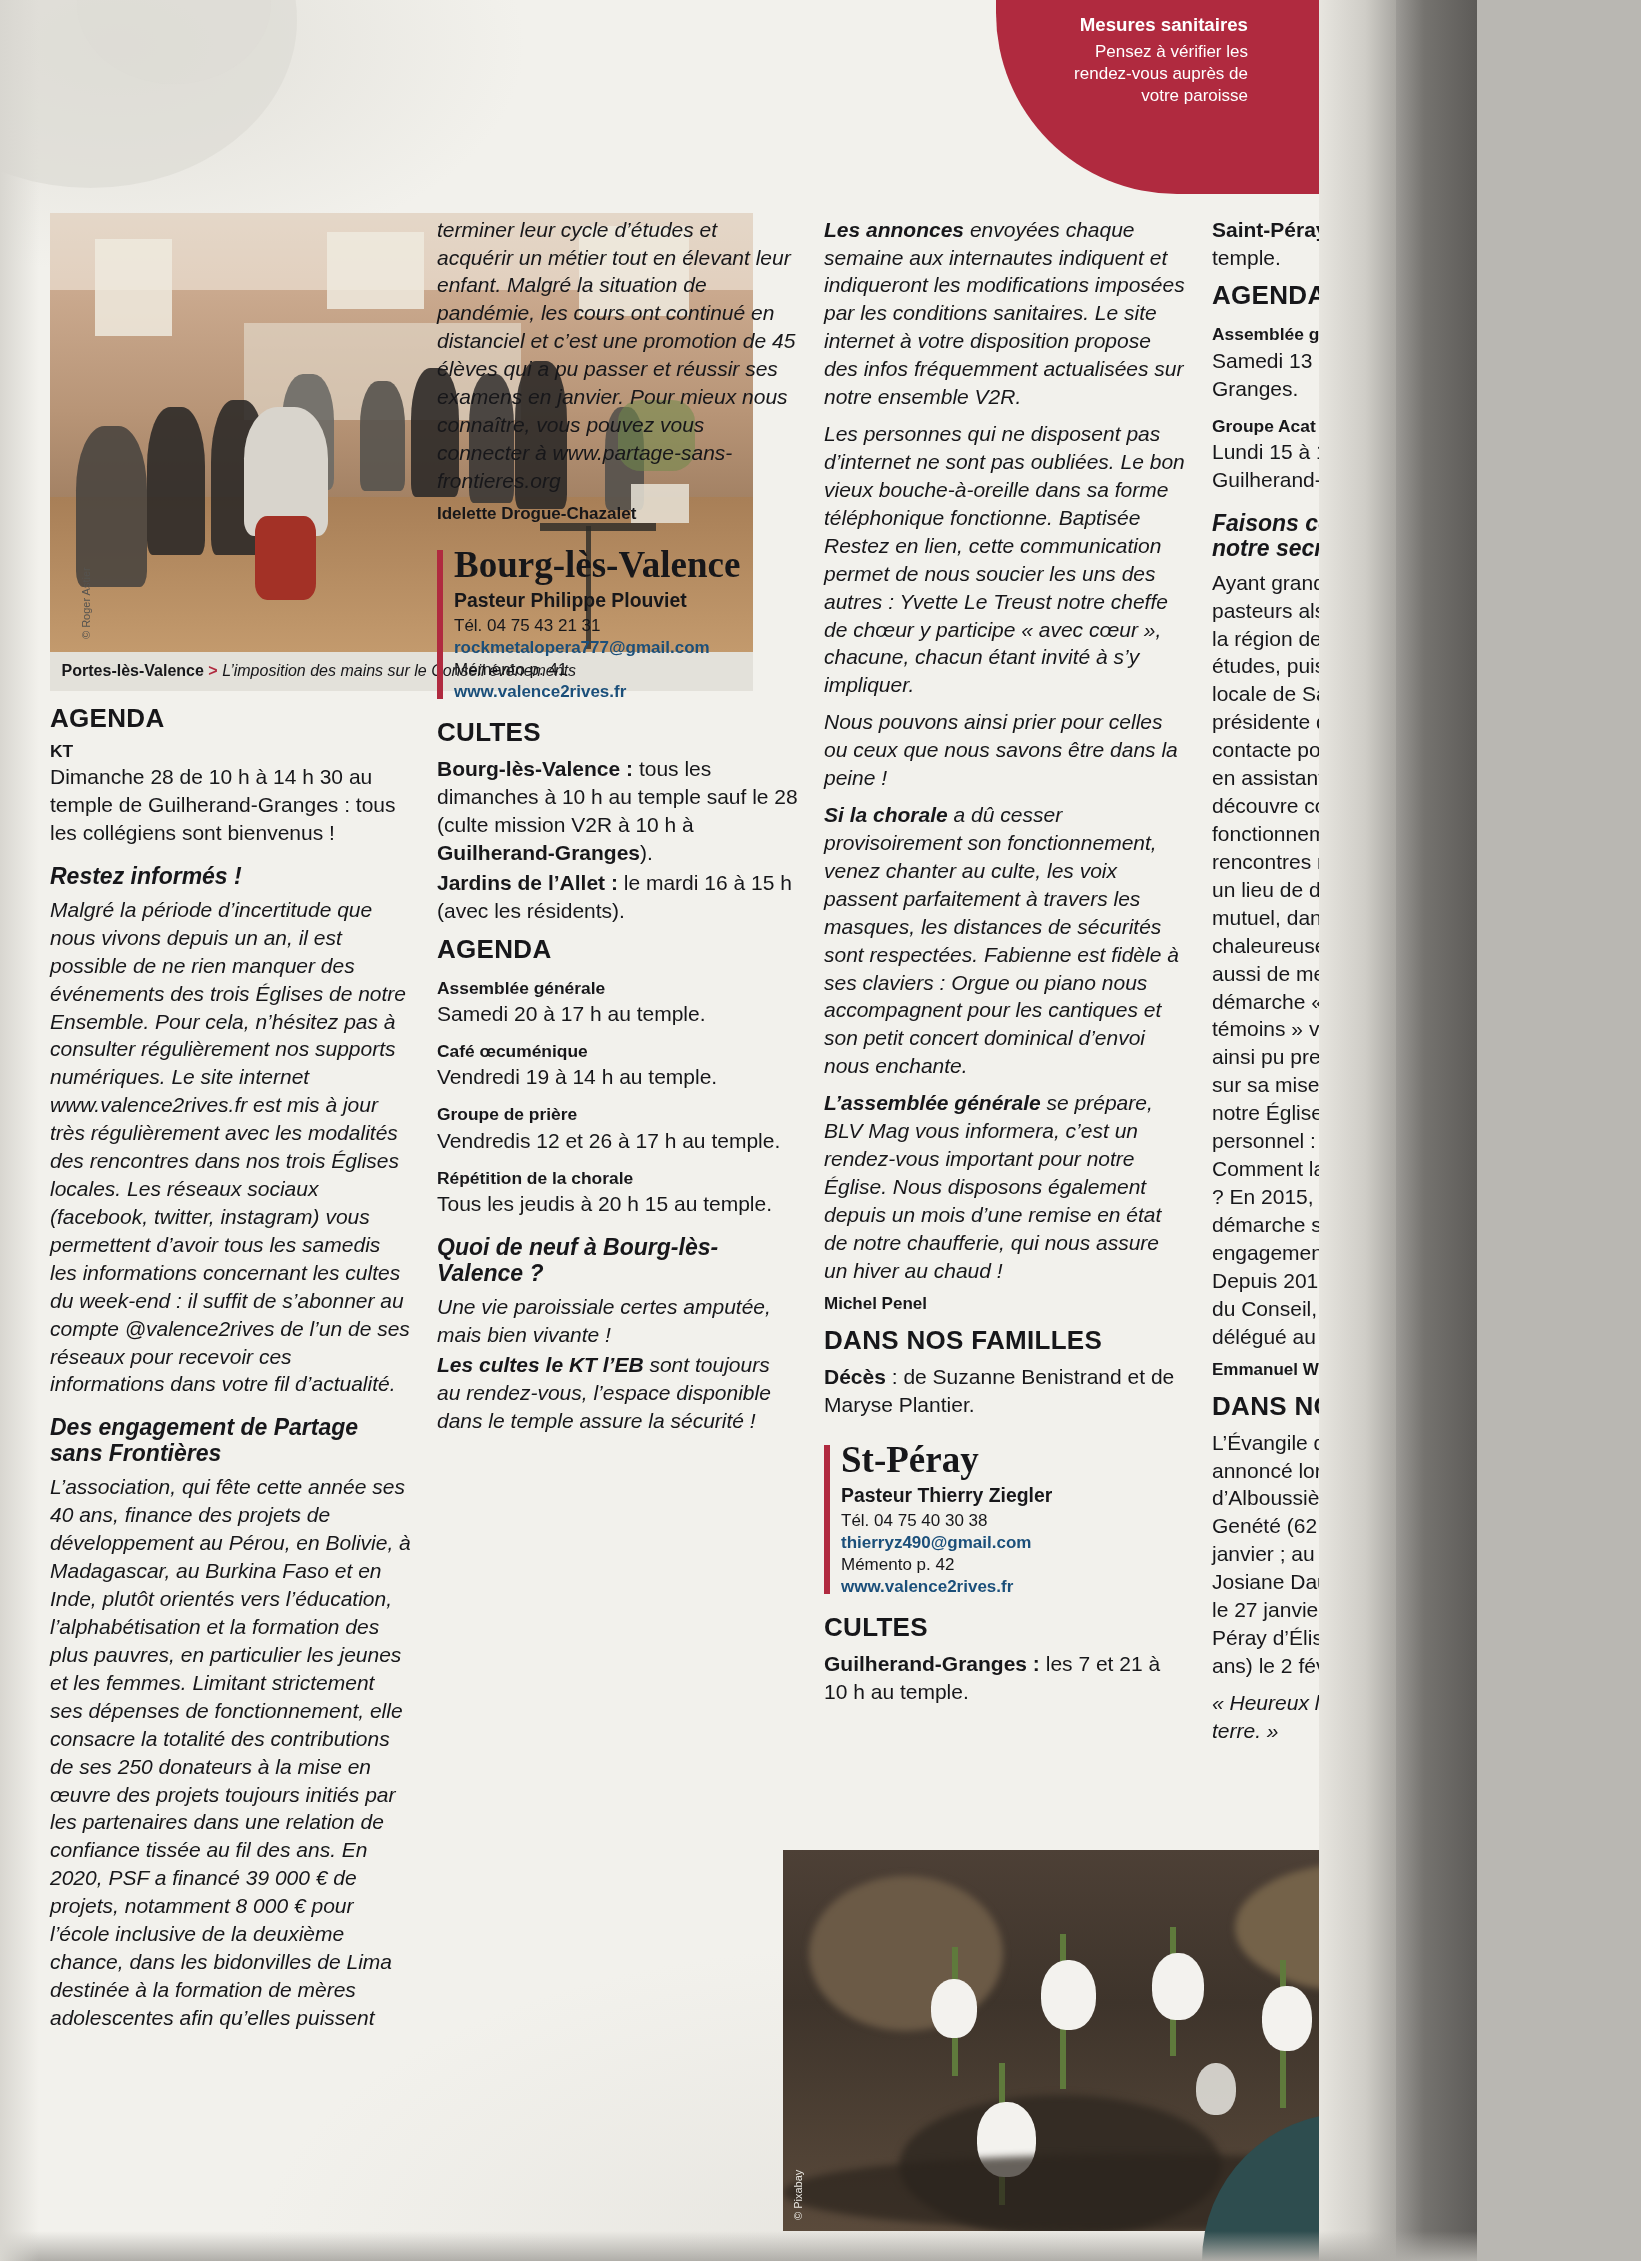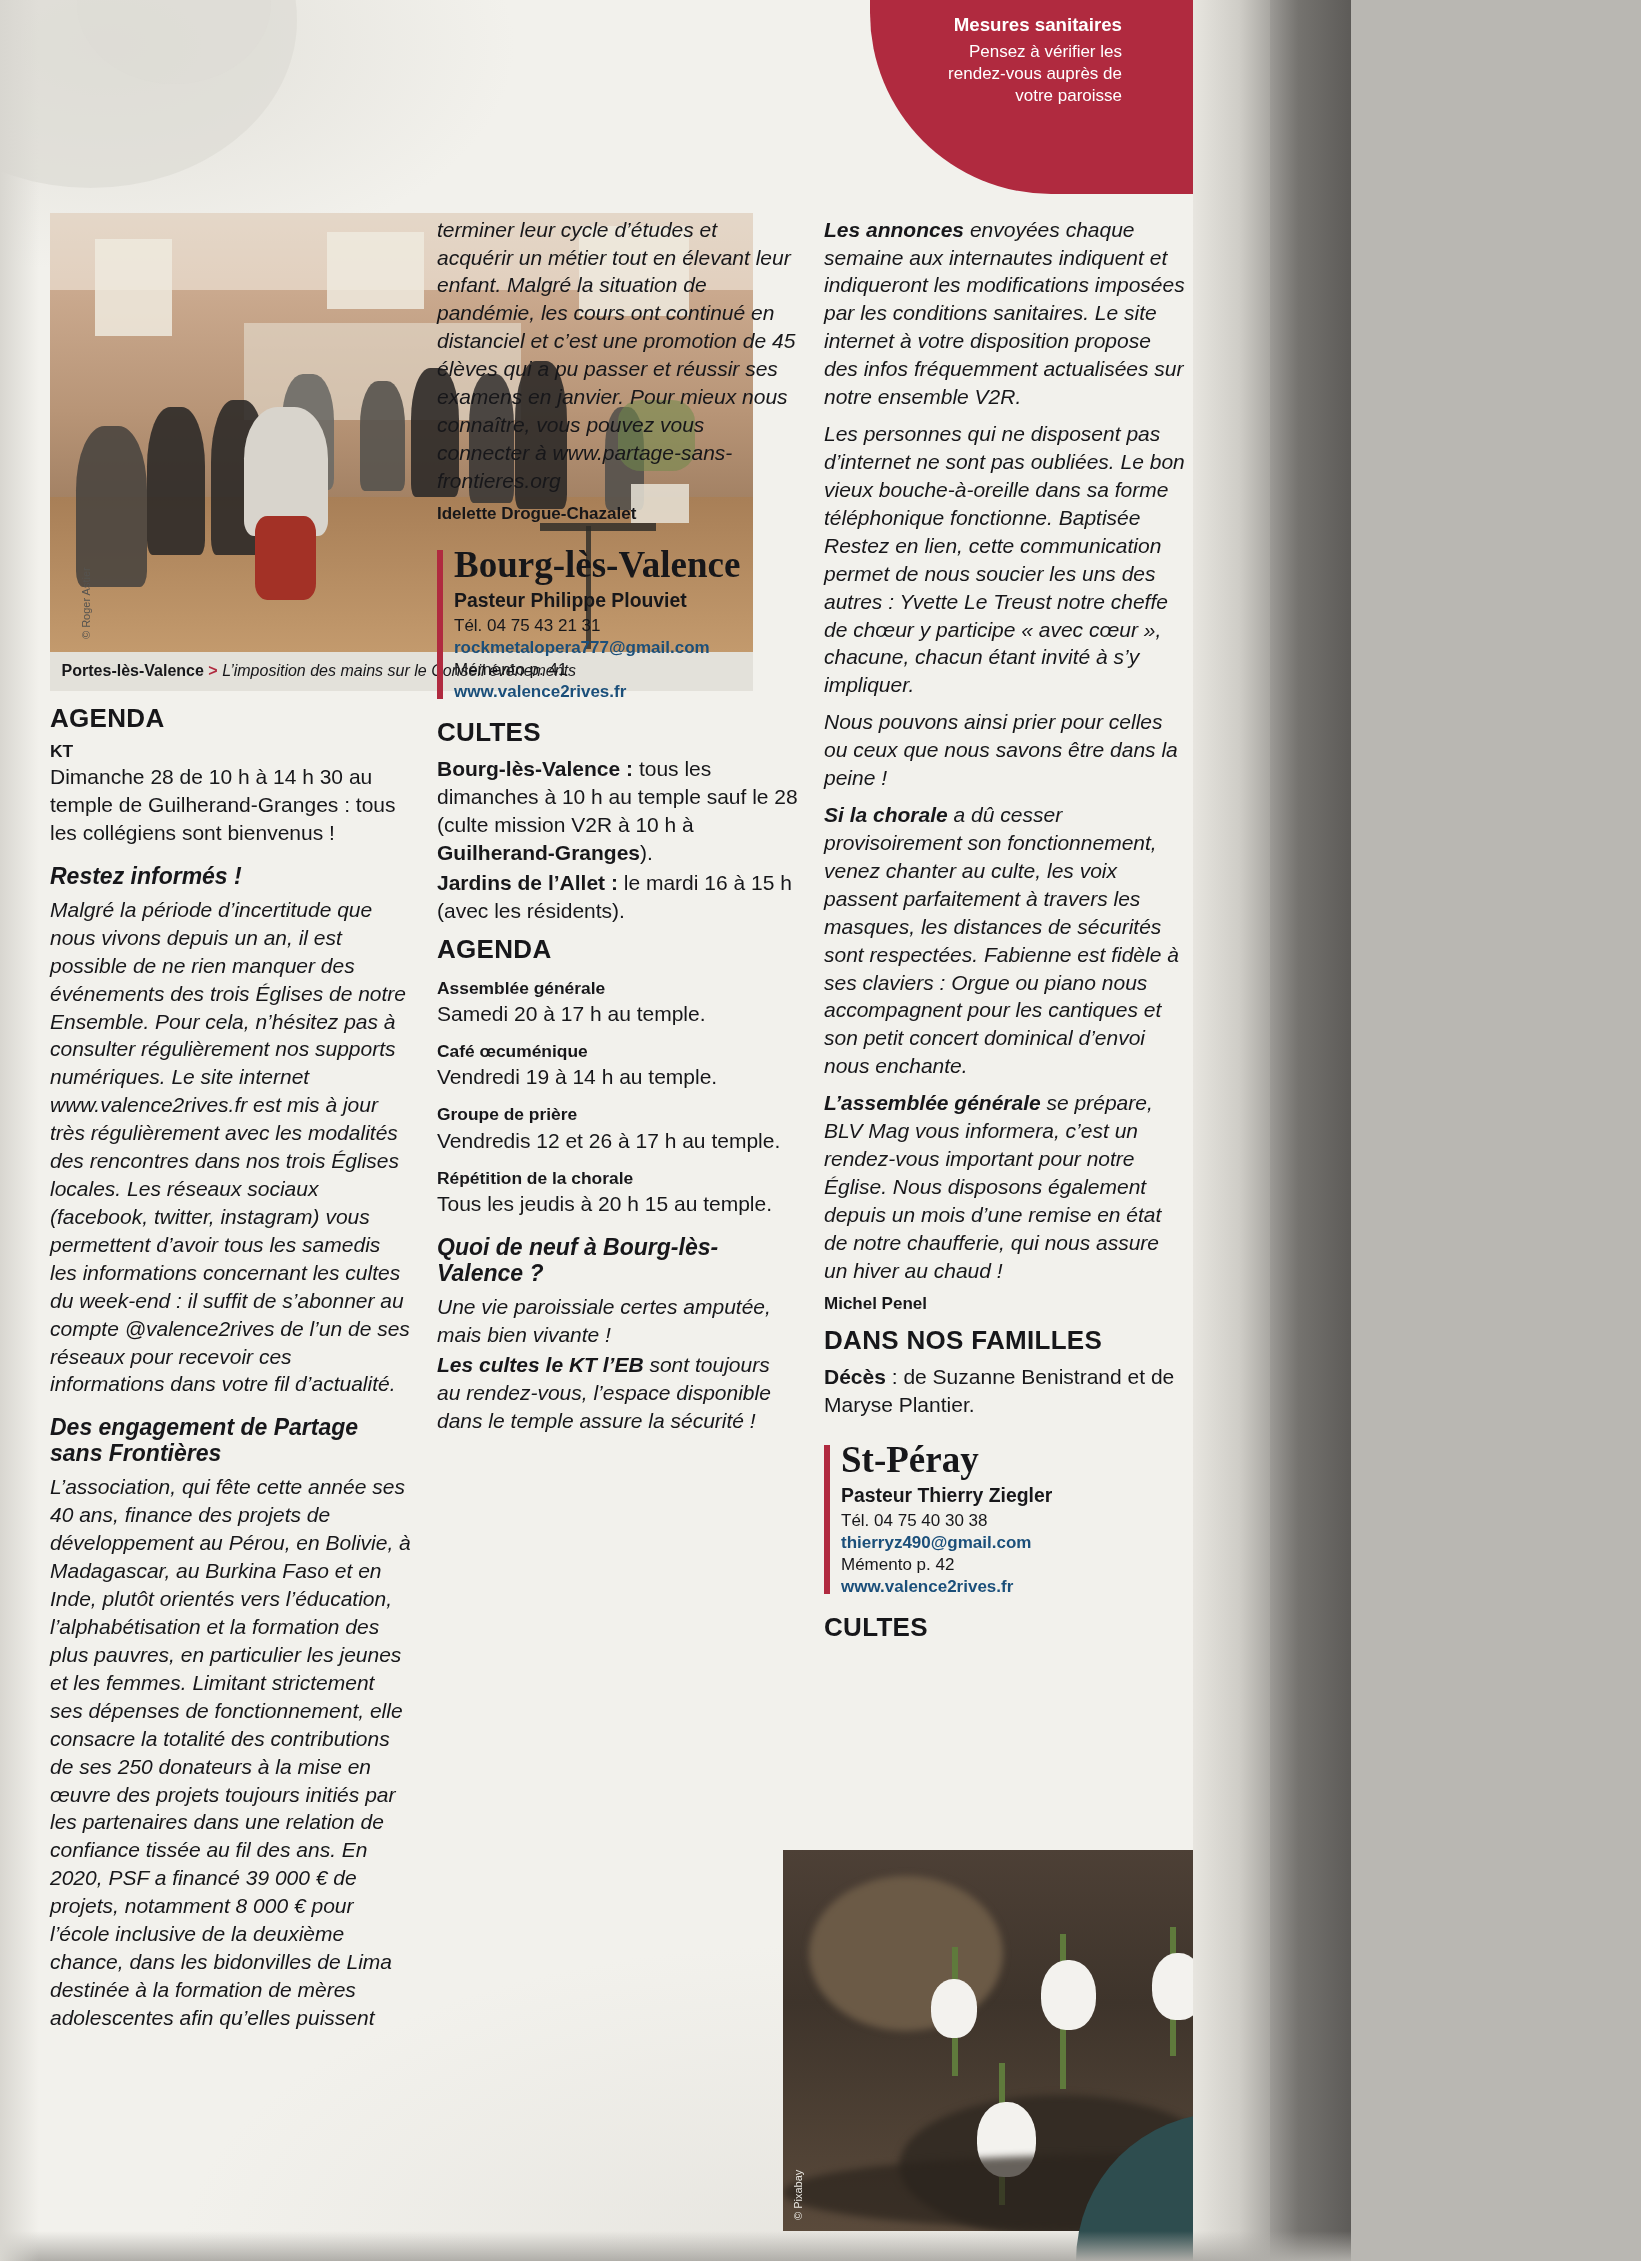--- a/index.html
+++ b/index.html
@@ -2,27 +2,26 @@
 <html style="font-size:10.3px"><head>
 <meta charset="utf-8">
 <style>
   html, body {
     margin: 0;
     padding: 0;
     background: #b9b7b2;
   }
   .page {
     position: relative;
-    width: 1336px;
+    width: 1477px;
     height: 2261px;
     background: #f2f1ec;
     overflow: hidden;
     font-family: "Liberation Sans", sans-serif;
     color: #17171a;
-    padding-left: 15px;
   }
   
   .scan-right-dark {
     position: absolute;
     top: 0; right: 0;
     width: 81px; height: 2261px;
     background: linear-gradient(to right, #9c9a96 0%, #75736f 35%, #5d5b58 100%);
   }
   .scan-right-page {
     position: absolute;
@@ -435,20 +434,23 @@
       <div class="parish">
         <div class="name">St-Péray</div>
         <div class="pastor">Pasteur Thierry Ziegler</div>
         <div class="line">Tél. 04 75 40 30 38</div>
         <div class="line mail">thierryz490@gmail.com</div>
         <div class="line">Mémento p. 42</div>
         <div class="line web">www.valence2rives.fr</div>
       </div>
 
       <h2 class="section">CULTES</h2>
+      <p class="body">
+        <b>Guilherand-Granges :</b><span> les 7 et 21 à 10 h au temple.</span>
+      </p>
     </div>
 
     <div class="col col4">
       <p class="body" style="margin-top:2.6px;">
         <b>Saint-Péray</b><span> : les 14 et 28 à 10 h au temple.</span>
       </p>
 
       <h2 class="section">AGENDA</h2>
       <h4 class="item">Assemblée générale</h4>
       <p class="body">Samedi 13 au temple de Guilherand-Granges.</p>

